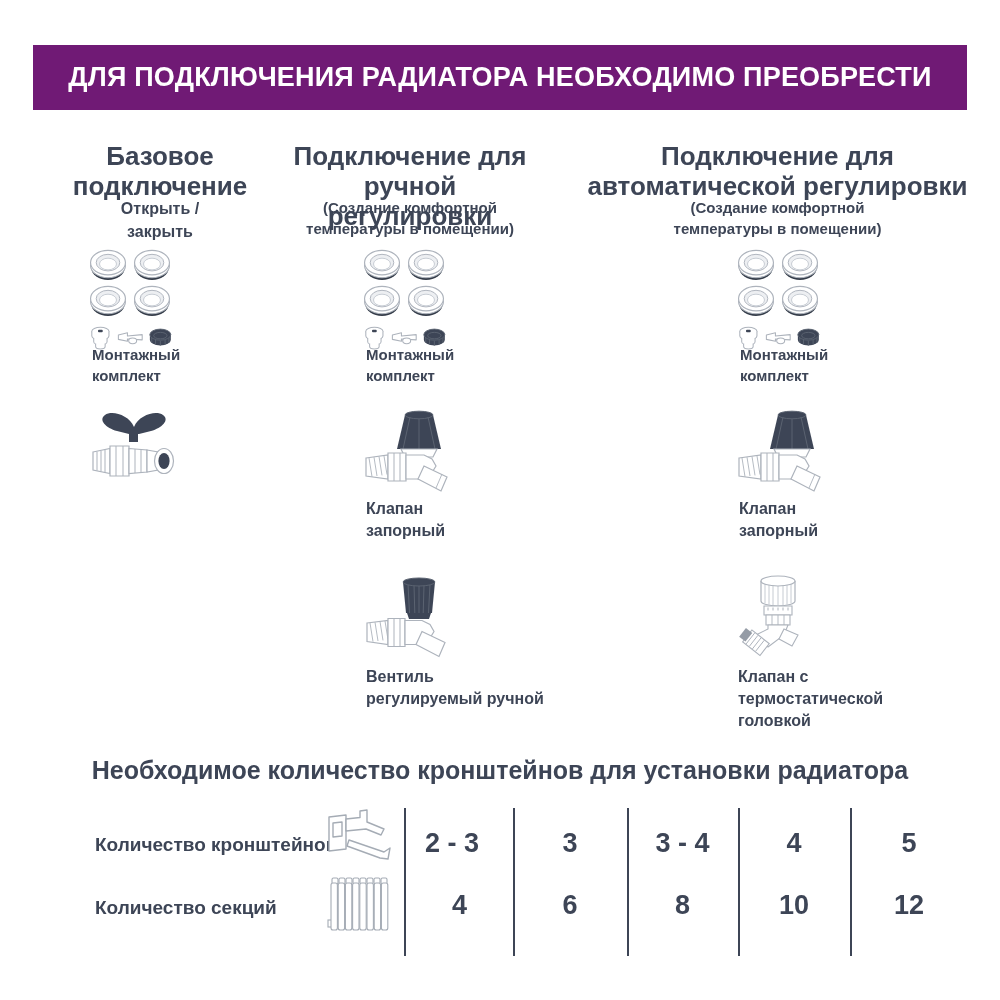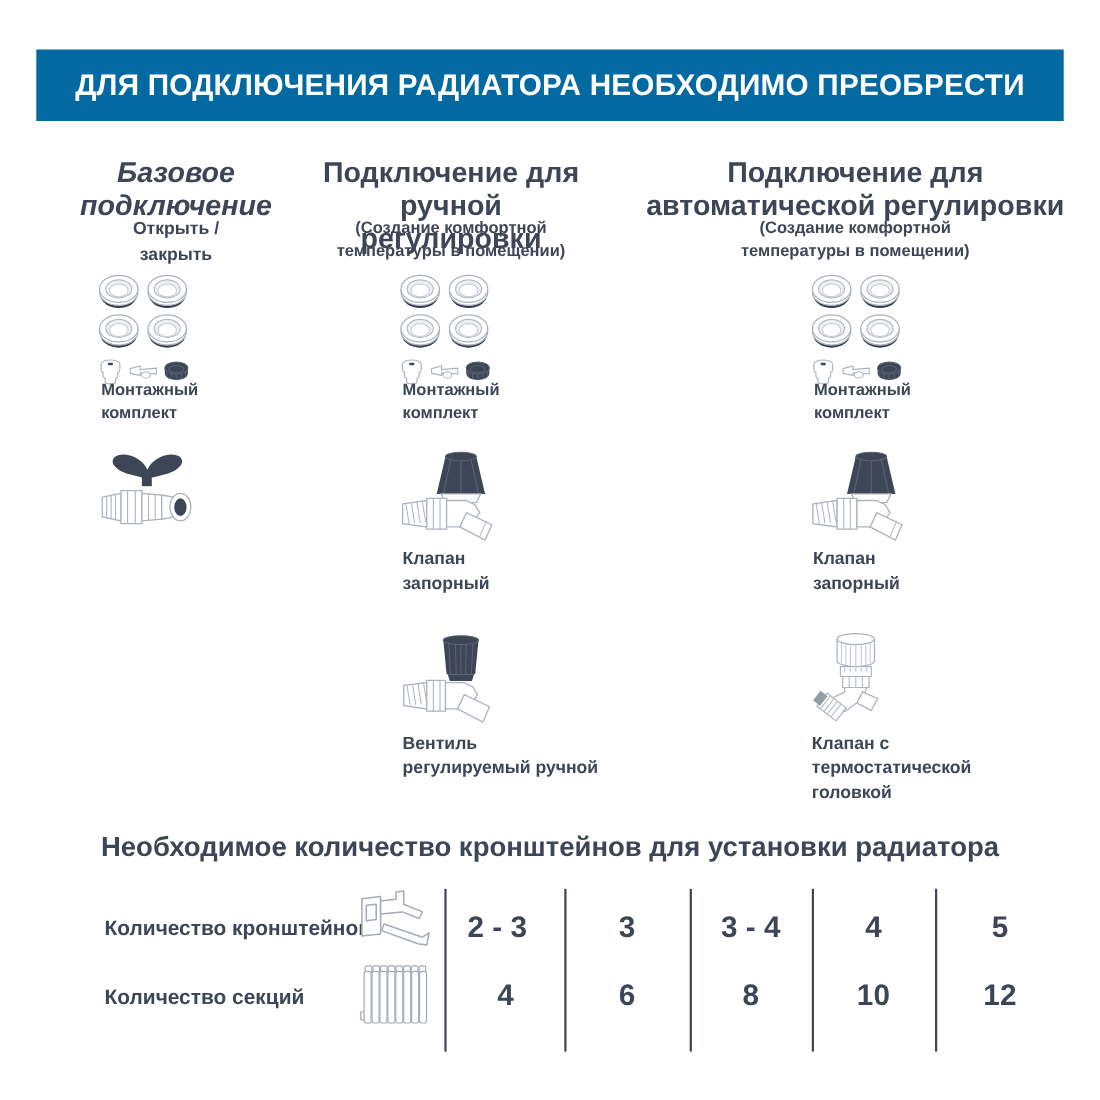--- a/index.html
+++ b/index.html
@@ -10,21 +10,21 @@
     --darker:#343c49;
     --rib:#5b6371;
     --grey-fill:#959ca6;
   }
   *{box-sizing:border-box;margin:0;padding:0;}
   body{background:#fff;font-family:"Liberation Sans",sans-serif;color:var(--ink);}
   .page{position:relative;width:1000px;height:1000px;background:#fff;overflow:hidden;}
   .abs{position:absolute;}
   .pre{white-space:pre-line;}
   .header-bar{
-    left:33px;top:45px;width:934px;height:65px;background:#0369a1;
+    left:33px;top:45px;width:934px;height:65px;background:#701a75;
     display:flex;align-items:center;justify-content:center;
   }
   .header-bar .title{
     color:#fff;font-size:27px;font-weight:700;letter-spacing:.2px;text-align:center;
   }
   .col-title{font-weight:700;font-size:26px;line-height:1.16;text-align:center;color:var(--ink);}
   .col-sub{font-weight:700;font-size:15px;line-height:1.42;text-align:center;color:var(--ink);}
   .sub-lg{font-size:16px;}
   .kit{display:flex;flex-direction:column;gap:3px;width:86px;}
   .kit-row{display:flex;gap:4px;align-items:center;justify-content:flex-start;}
@@ -39,21 +39,21 @@
 </style>
 </head>
 <body>
 
 <div class="page">
 
   <div class="abs header-bar">
     <div class="title">ДЛЯ ПОДКЛЮЧЕНИЯ РАДИАТОРА НЕОБХОДИМО ПРЕОБРЕСТИ</div>
   </div>
 
-  <div class="abs col-title pre" style="left:25px;top:141px;width:270px;font-style:italic;">Базовое
+  <div class="abs col-title pre" style="left:25px;top:141px;width:270px;">Базовое
 подключение</div>
   <div class="abs col-sub sub-lg pre" style="left:25px;top:198px;width:270px;">Открыть /
 закрыть</div>
 
   <div class="abs col-title pre" style="left:280px;top:141px;width:260px;">Подключение для
 ручной регулировки</div>
   <div class="abs col-sub pre" style="left:280px;top:197px;width:260px;">(Создание комфортной
 температуры в помещении)</div>
 
   <div class="abs col-title pre" style="left:580px;top:141px;width:395px;">Подключение для

